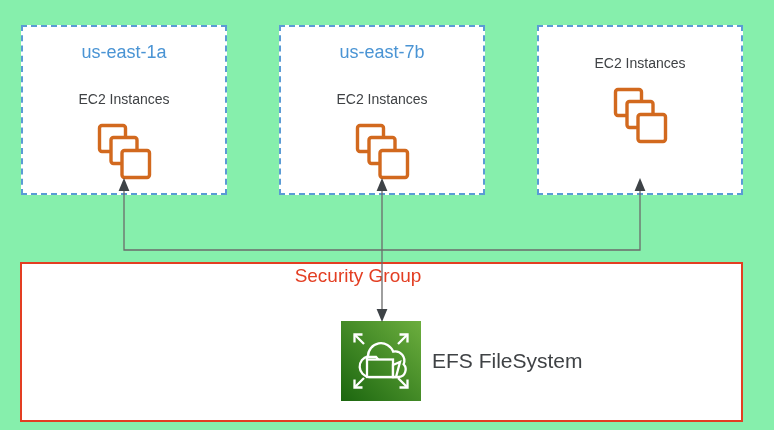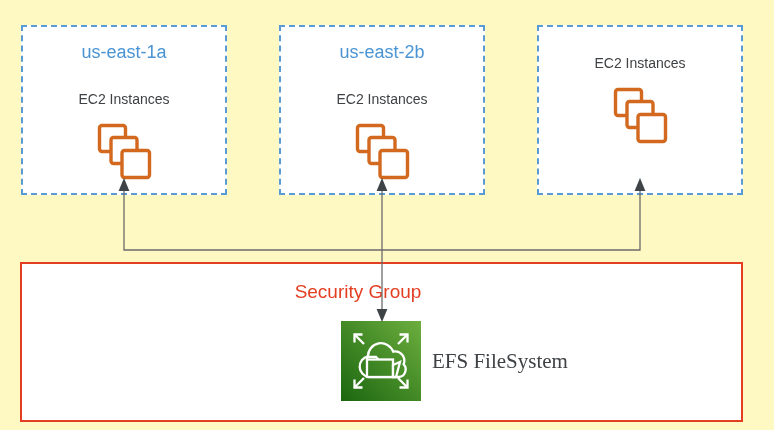--- a/index.html
+++ b/index.html
@@ -10,21 +10,21 @@
     --sg-red:#E33E22;
     --conn-line:#6b6b6b;
     --conn-head:#3e4347;
   }
   *{margin:0;padding:0;box-sizing:border-box;}
   html,body{background:#ffffff;}
   body{font-family:"Liberation Sans", sans-serif;}
   .canvas{
     position:relative;
     width:774px;height:430px;
-    background:#fef9c3;
+    background:#86efac;
     overflow:hidden;
   }
   .zone{
     position:absolute;
     top:25px;width:206px;height:170px;
     border:2px dashed var(--zone-border);
     background:#ffffff;
     text-align:center;
   }
   .zone-a{left:21px;}
@@ -46,59 +46,58 @@
     z-index:5;pointer-events:none;
   }
   .sg-box{
     position:absolute;
     left:20px;top:262px;width:723px;height:160px;
     border:2px solid var(--sg-red);
     background:#ffffff;
   }
   .sg-label{
     position:absolute;
-    left:358px;top:280px;
+    left:358px;top:264px;
     transform:translateX(-50%);
     font-size:19px;line-height:24px;
     color:var(--sg-red);
     white-space:nowrap;
     z-index:3;
   }
   .efs-icon{
     position:absolute;left:341px;top:321px;
     width:80px;height:80px;z-index:4;
   }
   .efs-label{
     position:absolute;left:432px;top:349px;
     font-size:21px;line-height:24px;
     color:var(--text-dark);
     white-space:nowrap;
     z-index:3;
-    font-family:Liberation Serif, serif;
   }
 </style>
 </head>
 <body>
 
 <div class="canvas">
 
   <div class="zone zone-a">
     <span class="zone-label">us-east-1a</span>
     <span class="zone-service">EC2 Instances</span>
     <svg class="ec2-icon" width="55" height="57" viewBox="0 0 55 57">
       <g fill="#ffffff" stroke="#D2691E" stroke-width="3.4">
         <rect x="2.5" y="2.5" width="26" height="26" rx="2.5"></rect>
         <rect x="14" y="14.5" width="26" height="26" rx="2.5"></rect>
         <rect x="25" y="27.5" width="27.5" height="27" rx="2.5"></rect>
       </g>
     </svg>
   </div>
 
   <div class="zone zone-b">
-    <span class="zone-label">us-east-2b</span>
+    <span class="zone-label">us-east-7b</span>
     <span class="zone-service">EC2 Instances</span>
     <svg class="ec2-icon" width="55" height="57" viewBox="0 0 55 57">
       <g fill="#ffffff" stroke="#D2691E" stroke-width="3.4">
         <rect x="2.5" y="2.5" width="26" height="26" rx="2.5"></rect>
         <rect x="14" y="14.5" width="26" height="26" rx="2.5"></rect>
         <rect x="25" y="27.5" width="27.5" height="27" rx="2.5"></rect>
       </g>
     </svg>
   </div>
 

